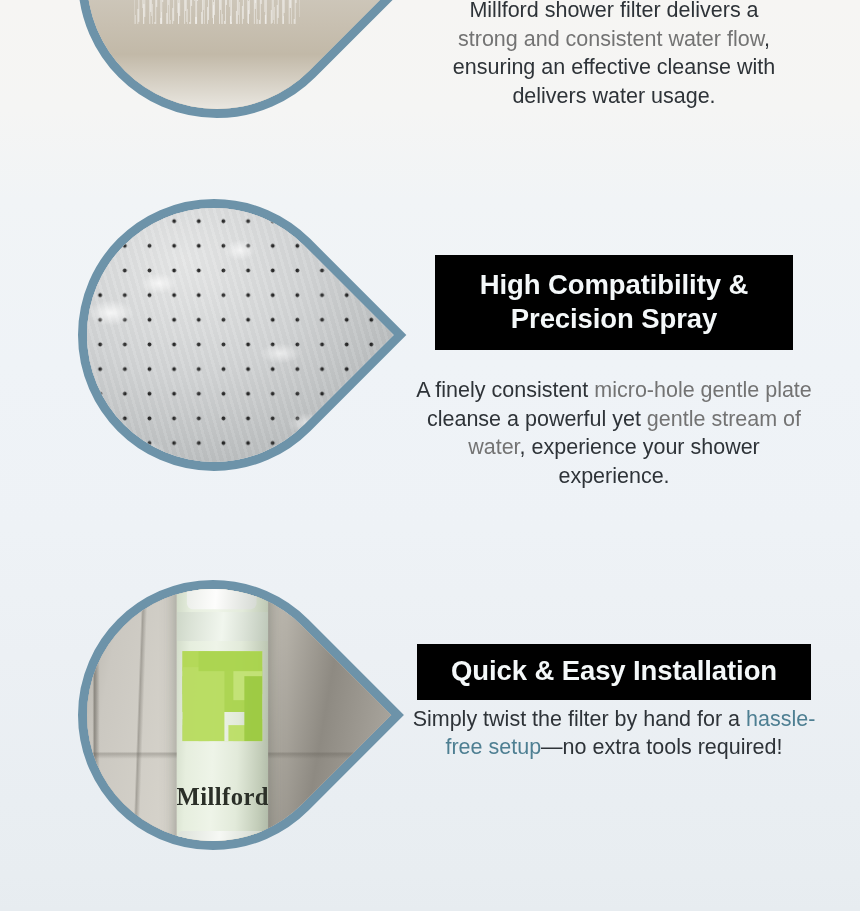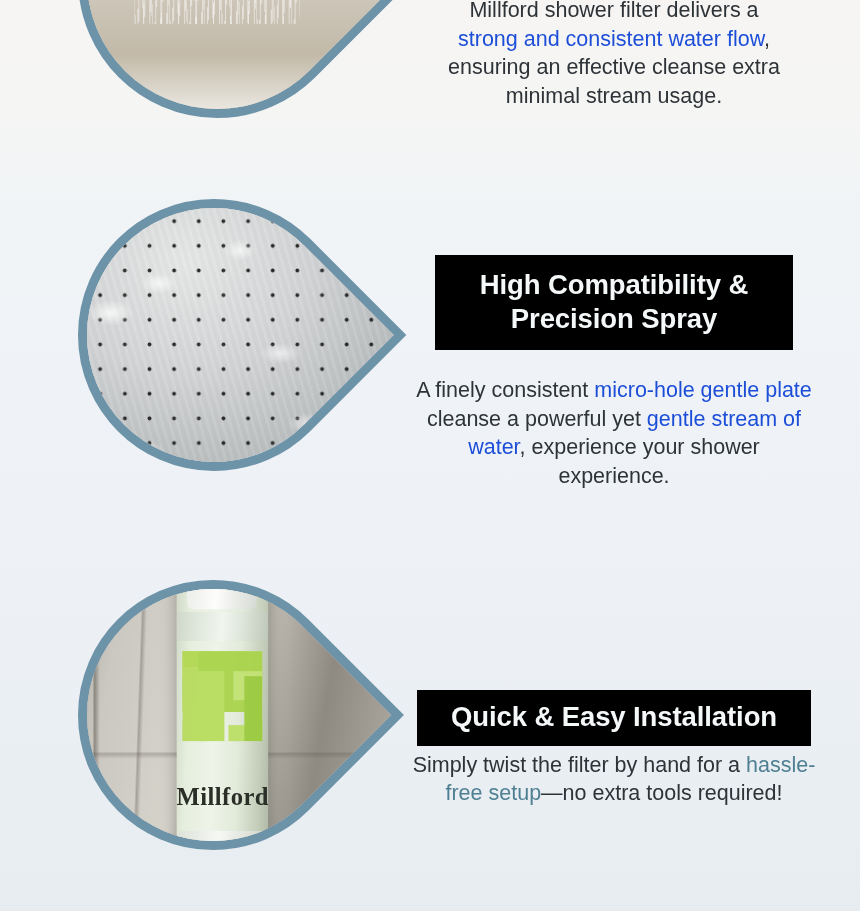--- a/index.html
+++ b/index.html
@@ -219,21 +219,21 @@
     line-height: 1.22;
   }
 
   .body-copy {
     color: #2e3338;
     text-align: center;
     line-height: 1.33;
     font-weight: 400;
   }
 
-  .accent { color: #1d4ed8; }
+  .accent { color: #737373; }
   .accent-muted { color: #4e7f92; }
 
   
   #section-flow .teardrop {
     left: 78px;
     top: -160px;
     width: 278px;
     height: 278px;
     border-width: 9px;
   }
@@ -272,21 +272,21 @@
   
   #section-install .teardrop {
     left: 78px;
     top: 580px;
     width: 270px;
     height: 270px;
     border-width: 9px;
   }
   #section-install .text-col {
     left: 404px;
-    top: 690px;
+    top: 644px;
     width: 420px;
     text-align: center;
   }
   #section-install .banner {
     padding: 10px 16px 12px;
     font-size: 27.5px;
     width: 394px;
   }
   #section-install .body-copy {
     font-size: 21.5px;
@@ -302,22 +302,22 @@
   <div class="feature-section" id="section-flow">
 
     <div class="teardrop">
       <div class="photo photo-shower"></div>
     </div>
 
     <div class="text-col">
       <p class="body-copy">
         <span>Millford shower filter delivers a</span><br>
         <span class="accent">strong and consistent water flow</span><span>,</span><br>
-        <span>ensuring an effective cleanse extra</span><br>
-        <span>minimal stream usage.</span>
+        <span>ensuring an effective cleanse with</span><br>
+        <span>delivers water usage.</span>
       </p>
     </div>
   </div>
 
   <div class="feature-section" id="section-spray">
 
     <div class="teardrop">
       <div class="photo photo-plate"></div>
     </div>
 

